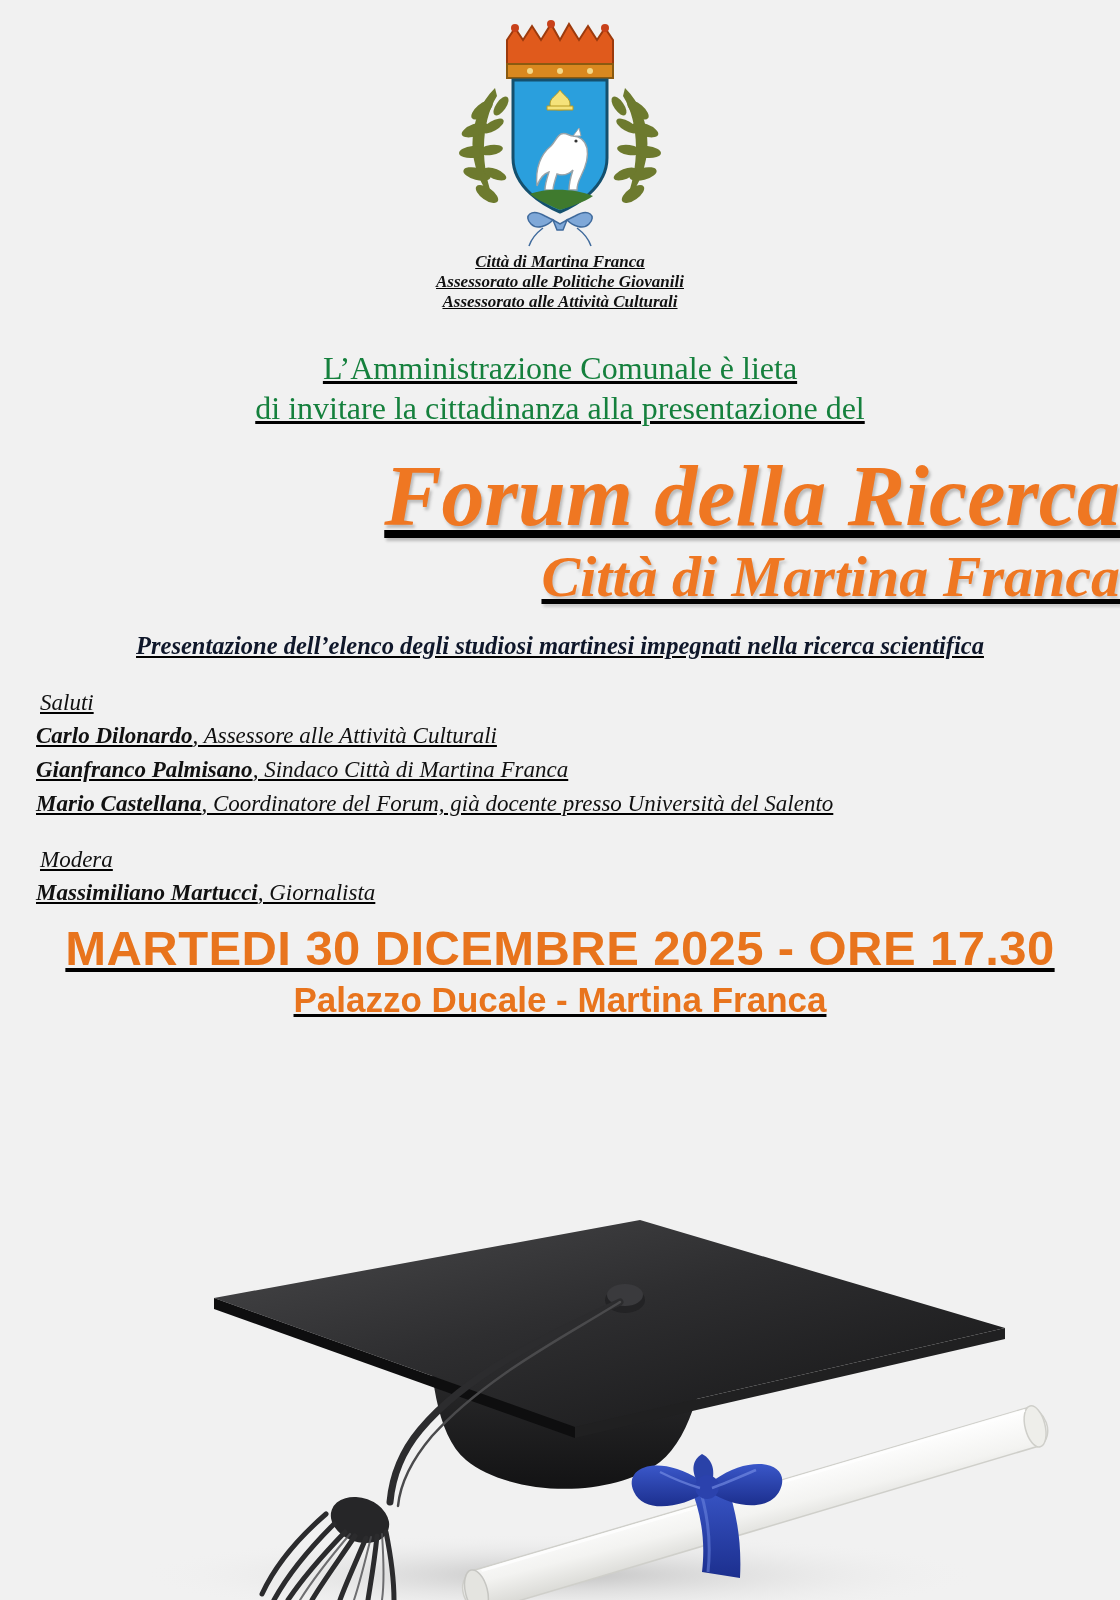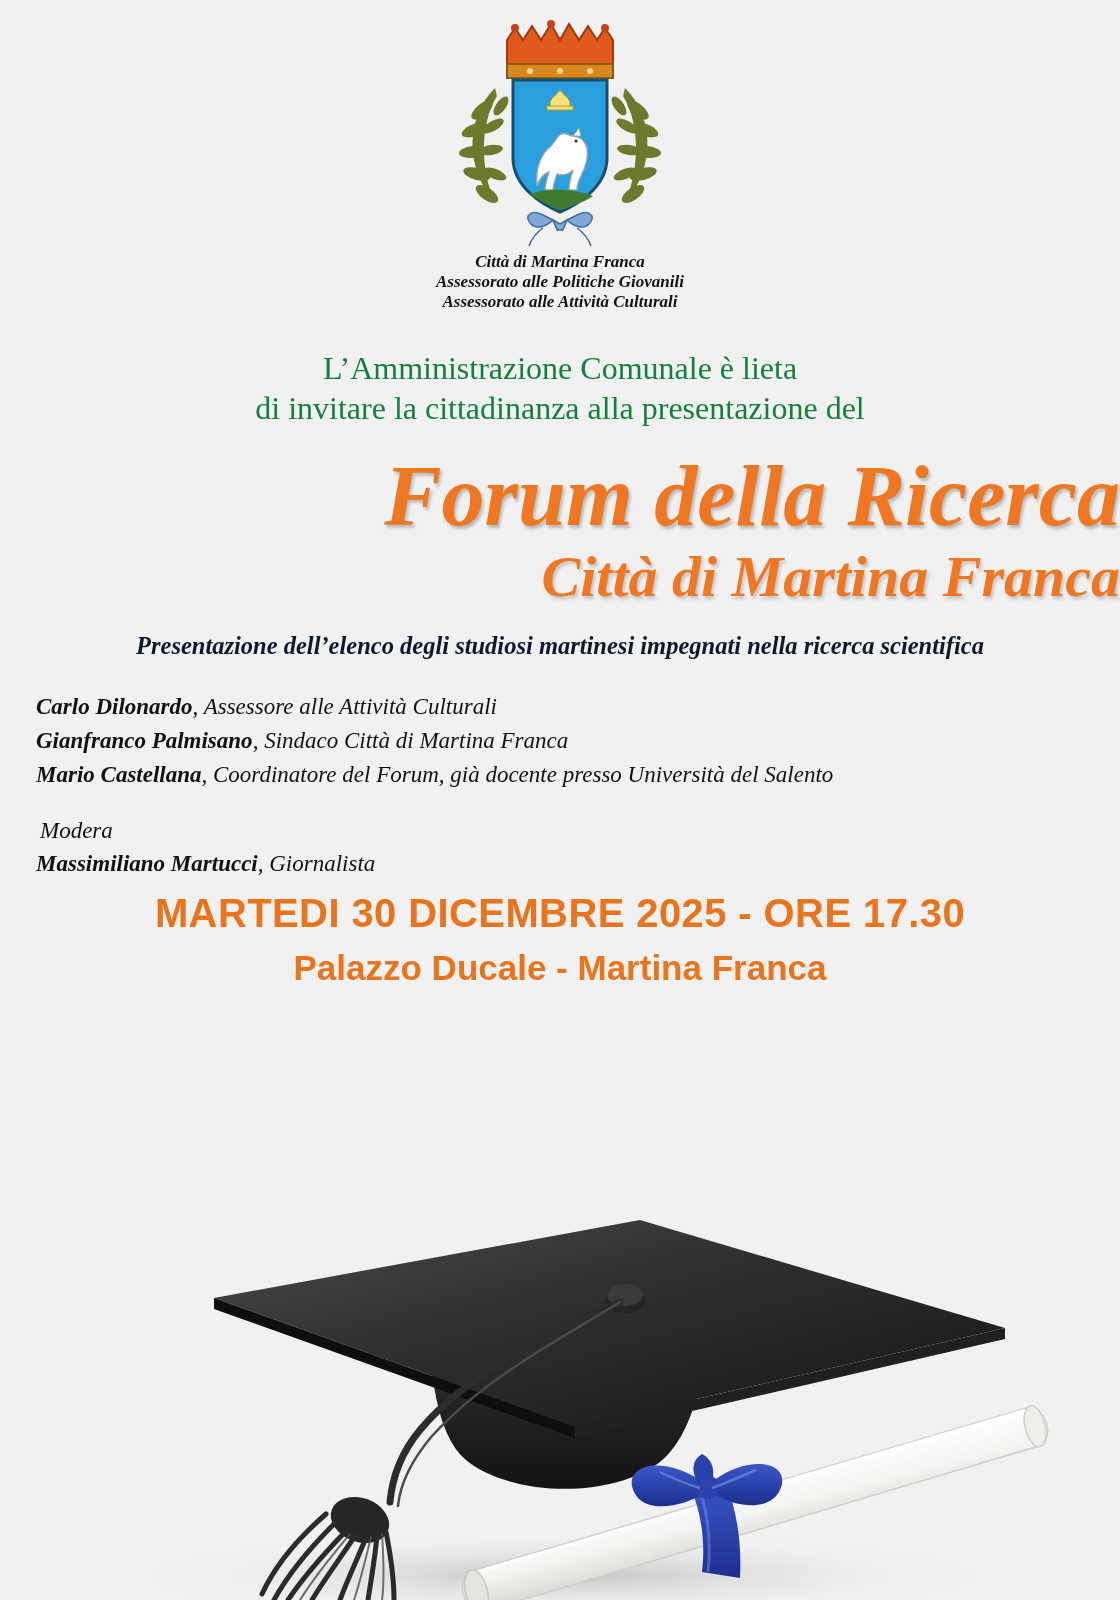--- a/index.html
+++ b/index.html
@@ -13,20 +13,21 @@
     font-family: "Liberation Serif", serif;
     overflow: hidden;
     position: relative;
   }
 
   .poster {
     position: relative;
     width: 1120px;
     height: 1600px;
     background: #f1f1f1;
+    text-decoration: underline;
   }
 
   
   .crest-block {
     width: 100%;
     text-align: center;
     padding-top: 18px;
   }
   .crest {
     position: relative;
@@ -124,27 +125,27 @@
     font-weight: bold;
     font-style: italic;
     font-size: 27px;
     color: #111;
   }
   .date-line {
     text-align: center;
     margin-top: 10px;
     font-family: "Liberation Sans", sans-serif;
     font-weight: bold;
-    font-size: 40px;
+    font-size: 49px;
     color: #e8741d;
     letter-spacing: 0.4px;
   }
   .place-line {
     text-align: center;
-    margin-top: 12px;
+    margin-top: 4px;
     font-family: "Liberation Sans", sans-serif;
     font-weight: bold;
     font-size: 35px;
     color: #e8741d;
   }
 
   
   .photo {
     position: absolute;
     left: 0;
@@ -238,20 +239,21 @@
   </div>
 
   <div class="title-wrap">
     <div class="title-main">Forum della Ricerca</div>
     <div class="title-sub">Città di Martina Franca</div>
   </div>
 
   <div class="subtitle-line">Presentazione dell’elenco degli studiosi martinesi impegnati nella ricerca scientifica</div>
 
   <div class="credits">
+    <div class="group-label">Saluti</div>
 
     <div class="person">
       <span class="nm">Carlo Dilonardo</span><span>, Assessore alle Attività Culturali</span>
     </div>
     <div class="person">
       <span class="nm">Gianfranco Palmisano</span><span>, Sindaco Città di Martina Franca</span>
     </div>
     <div class="person">
       <span class="nm">Mario Castellana</span><span>, Coordinatore del Forum, già docente presso Università del Salento</span>
     </div>

